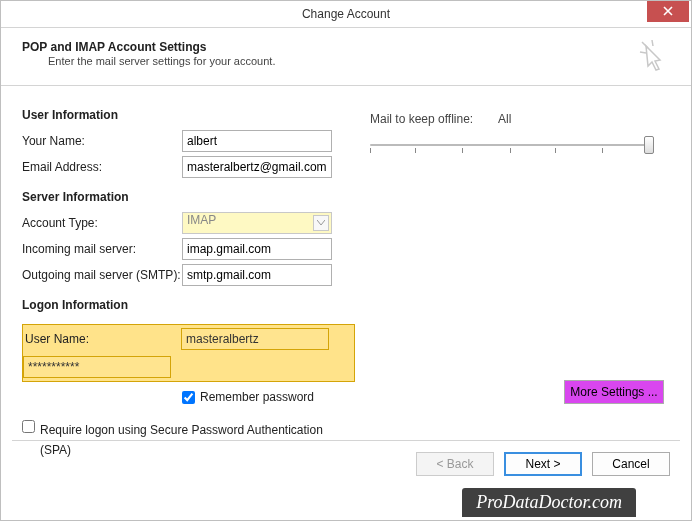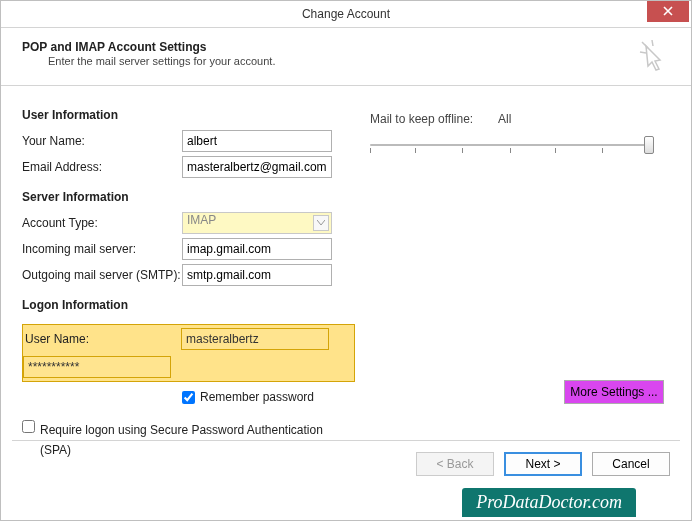--- a/index.html
+++ b/index.html
@@ -50,21 +50,21 @@
 .more-btn { position: absolute; right: 28px; top: 380px; width: 100px; height: 24px; border: 1px solid #acacac; background: #d946ef; font-size: 12px; cursor: pointer; }
 
 
 .divider { position: absolute; left: 12px; right: 12px; top: 440px; border-top: 1px solid #d4d4d4; }
 .btnbar { position: absolute; right: 22px; top: 452px; display: flex; gap: 10px; }
 .btn { width: 78px; height: 24px; border: 1px solid #acacac; background: #fdfdfd; font-size: 12px; cursor: pointer; }
 .btn.primary { border: 2px solid #3a8fe0; }
 .btn.disabled { color: #999; background: #f4f4f4; border-color: #ccc; cursor: default; }
 
 
-.brand { position: absolute; right: 56px; bottom: 4px; background: #0f766e; color: #fff; font-family: Georgia, serif; font-style: italic; font-size: 18px; padding: 4px 14px 4px 14px; border-radius: 3px 3px 0 0; }
+.brand { position: absolute; right: 56px; bottom: 4px; background: #404040; color: #fff; font-family: Georgia, serif; font-style: italic; font-size: 18px; padding: 4px 14px 4px 14px; border-radius: 3px 3px 0 0; }
 
 .outer-border { position: absolute; inset: 0; border: 1px solid #bfbfbf; pointer-events:none; }
 </style>
 </head>
 <body>
 
 <div class="titlebar">
   <div class="titlebar-title">Change Account</div>
   <div class="close-btn">
     <svg viewBox="0 0 10 10">

